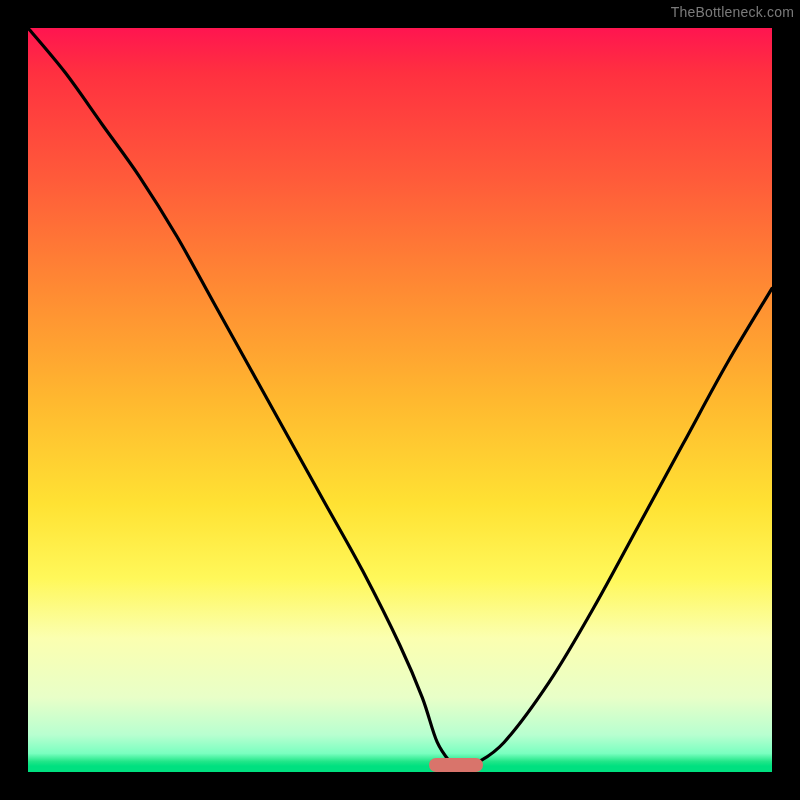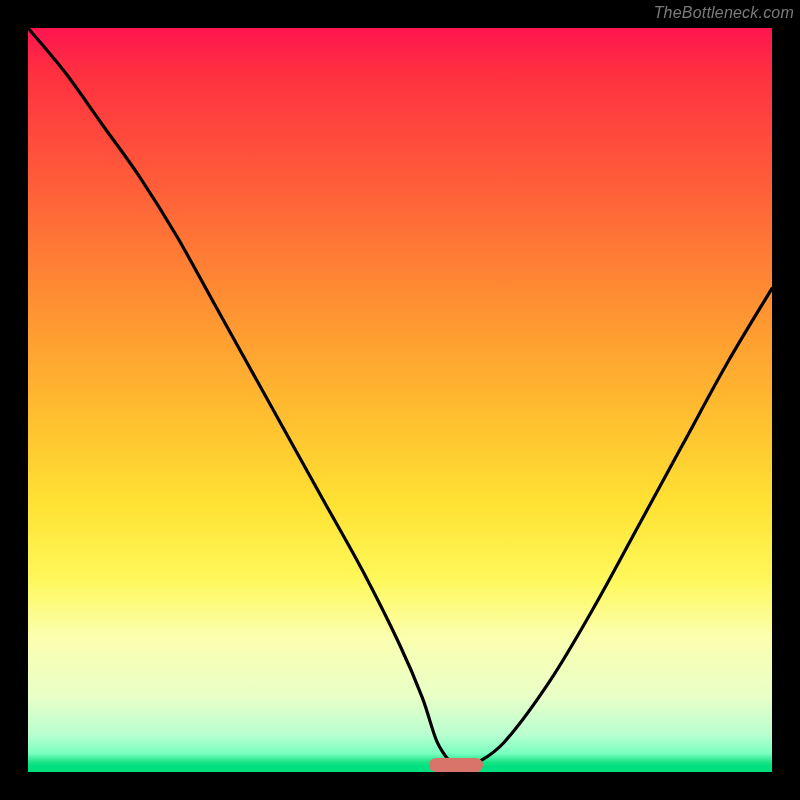--- a/index.html
+++ b/index.html
@@ -42,24 +42,23 @@
       #20e688 98.6%,
       #00e080 99.2%,
       #00e080 100%
     );
   }
   .watermark {
     position: absolute;
     top: 4px;
     right: 6px;
     color: #7a7a7a;
-    font-size: 16px;
+    font-size: 14px;
     letter-spacing: 0.2px;
     user-select: none;
-    font-style: italic;
   }
   svg.curve {
     position: absolute;
     left: 0;
     top: 0;
     width: 744px;
     height: 744px;
     overflow: visible;
   }
   .red-pill {

